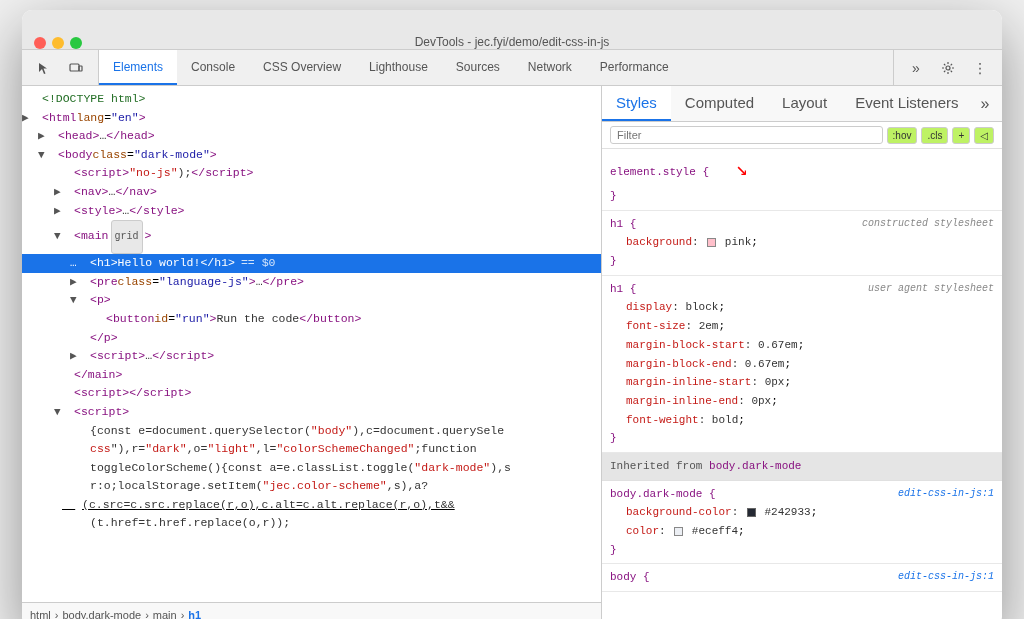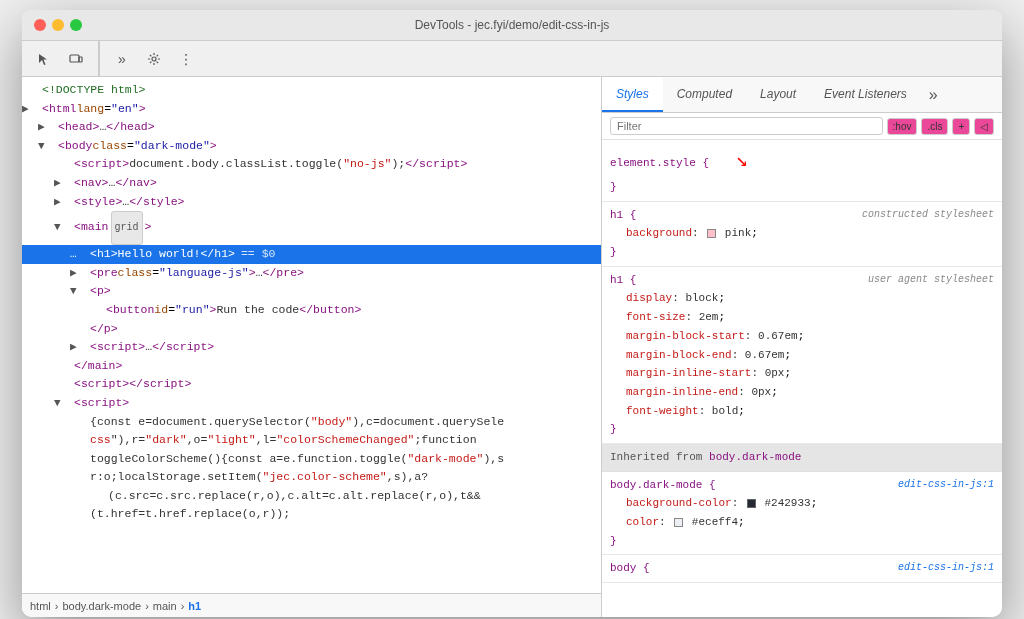--- a/index.html
+++ b/index.html
@@ -15,23 +15,23 @@
     .window {
       width: 980px;
       background: #ffffff;
       border-radius: 10px;
       box-shadow: 0 20px 60px rgba(0,0,0,0.4);
       overflow: hidden;
     }
     
     .title-bar {
       background: #e8e8e8;
-      height: 31px;
-      display: flex;
-      align-items: center;
+      height: 40px;
+      display: flex;
+      align-items: flex-end;
       padding: 0 12px;
       border-bottom: 1px solid #ccc;
       position: relative;
     }
     .traffic-lights {
       display: flex;
       gap: 6px;
       align-items: center;
     }
     .traffic-light {
@@ -195,25 +195,24 @@
       display: flex;
       align-items: stretch;
       height: 36px;
       border-bottom: 1px solid #ccc;
       background: #f8f8f8;
     }
     .styles-tab {
       padding: 0 14px;
       display: flex;
       align-items: center;
-      font-size: 12px;
+      font-size: 15px;
       color: #555;
       cursor: pointer;
       border-bottom: 2px solid transparent;
-      font-style: italic;
     }
     .styles-tab.active {
       color: #1a73e8;
       border-bottom: 2px solid #1a73e8;
       background: #fff;
     }
     .styles-tab-more {
       padding: 0 8px;
       display: flex;
       align-items: center;
@@ -234,21 +233,21 @@
       padding: 2px 6px;
       font-size: 11px;
       outline: none;
       background: #fff;
     }
     .filter-btn {
       font-size: 10px;
       padding: 2px 5px;
       border: 1px solid #ccc;
       border-radius: 3px;
-      background: #ec4899;
+      background: #bef264;
       cursor: pointer;
       color: #333;
     }
     .styles-content {
       flex: 1;
       overflow-y: auto;
       font-family: 'Courier New', Courier, monospace;
       font-size: 11px;
       line-height: 1.7;
     }
@@ -311,20 +310,29 @@
           <path d="M2 2 L2 11 L5 8 L7 13 L8.5 12.5 L6.5 7.5 L10 7.5 Z" fill="#555"></path>
         </svg>
       </div>
       <div class="icon-btn" title="Toggle device toolbar">
         <svg width="14" height="14" viewBox="0 0 14 14">
           <rect x="1" y="3" width="9" height="7" rx="1" stroke="#555" stroke-width="1.2" fill="none"></rect>
           <rect x="10" y="5" width="3" height="5" rx="0.5" stroke="#555" stroke-width="1.2" fill="none"></rect>
         </svg>
       </div>
     </div>
+    <div class="tab-list">
+      <div class="tab active">Elements</div>
+      <div class="tab">Console</div>
+      <div class="tab">CSS Overview</div>
+      <div class="tab">Lighthouse</div>
+      <div class="tab">Sources</div>
+      <div class="tab">Network</div>
+      <div class="tab">Performance</div>
+    </div>
     <div class="tab-bar-right">
       <div class="icon-btn">»</div>
       <div class="icon-btn">
         <svg width="14" height="14" viewBox="0 0 14 14">
           <circle cx="7" cy="7" r="2" stroke="#555" stroke-width="1.2" fill="none"></circle>
           <path d="M7 1v2M7 11v2M1 7h2M11 7h2M2.93 2.93l1.41 1.41M9.66 9.66l1.41 1.41M2.93 11.07l1.41-1.41M9.66 4.34l1.41-1.41" stroke="#555" stroke-width="1.2"></path>
         </svg>
       </div>
       <div class="icon-btn">⋮</div>
     </div>
@@ -361,21 +369,20 @@
           <span class="tag">&lt;body</span>
           <span class="attr-name"> class</span>
             <span>=</span>
             <span class="attr-value">"dark-mode"</span>
             <span class="tag">&gt;</span>
         </div>
 
         <div class="dom-line" style="padding-left: 32px;">
           <span class="dom-dots">&nbsp;&nbsp;</span>
           <span class="tag">&lt;script&gt;</span>
-            <span class="js-code">document.body.classList.toggle(</span>
             <span class="js-string">"no-js"</span>
             <span class="js-code">);</span>
             <span class="tag">&lt;/script&gt;</span>
         </div>
 
         <div class="dom-line" style="padding-left: 32px;">
           <span class="dom-dots"><span class="arrow">▶</span></span>
           <span class="tag">&lt;nav&gt;</span>
             <span class="text-content">…</span>
             <span class="tag">&lt;/nav&gt;</span>
@@ -473,33 +480,33 @@
             <span class="js-string">"dark"</span>
             <span class="js-code">,o=</span>
             <span class="js-string">"light"</span>
             <span class="js-code">,l=</span>
             <span class="js-string">"colorSchemeChanged"</span>
             <span class="js-code">;function</span>
         </div>
 
         <div class="dom-line" style="padding-left: 48px;">
           <span class="dom-dots">&nbsp;&nbsp;</span>
-          <span class="js-code">toggleColorScheme(){const a=e.function.toggle(</span>
+          <span class="js-code">toggleColorScheme(){const a=e.classList.toggle(</span>
             <span class="js-string">"dark-mode"</span>
             <span class="js-code">),s</span>
         </div>
 
         <div class="dom-line" style="padding-left: 48px;">
           <span class="dom-dots">&nbsp;&nbsp;</span>
           <span class="js-code">r:o;localStorage.setItem(</span>
             <span class="js-string">"jec.color-scheme"</span>
             <span class="js-code">,s),a?</span>
         </div>
 
-        <div class="dom-line" style="padding-left: 66px;">
+        <div class="dom-line" style="padding-left: 40px; text-decoration: underline;">
           <span class="dom-dots">&nbsp;&nbsp;</span>
           <span class="js-code">(c.src=c.src.replace(r,o),c.alt=c.alt.replace(r,o),t&amp;&amp;</span>
         </div>
 
         <div class="dom-line" style="padding-left: 48px;">
           <span class="dom-dots">&nbsp;&nbsp;</span>
           <span class="js-code">(t.href=t.href.replace(o,r));</span>
         </div>
 
       </div>

